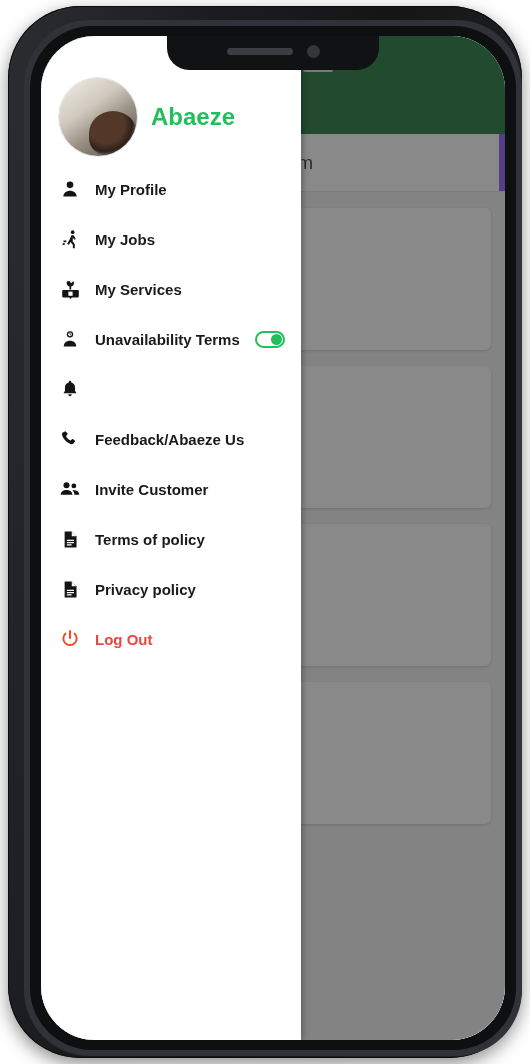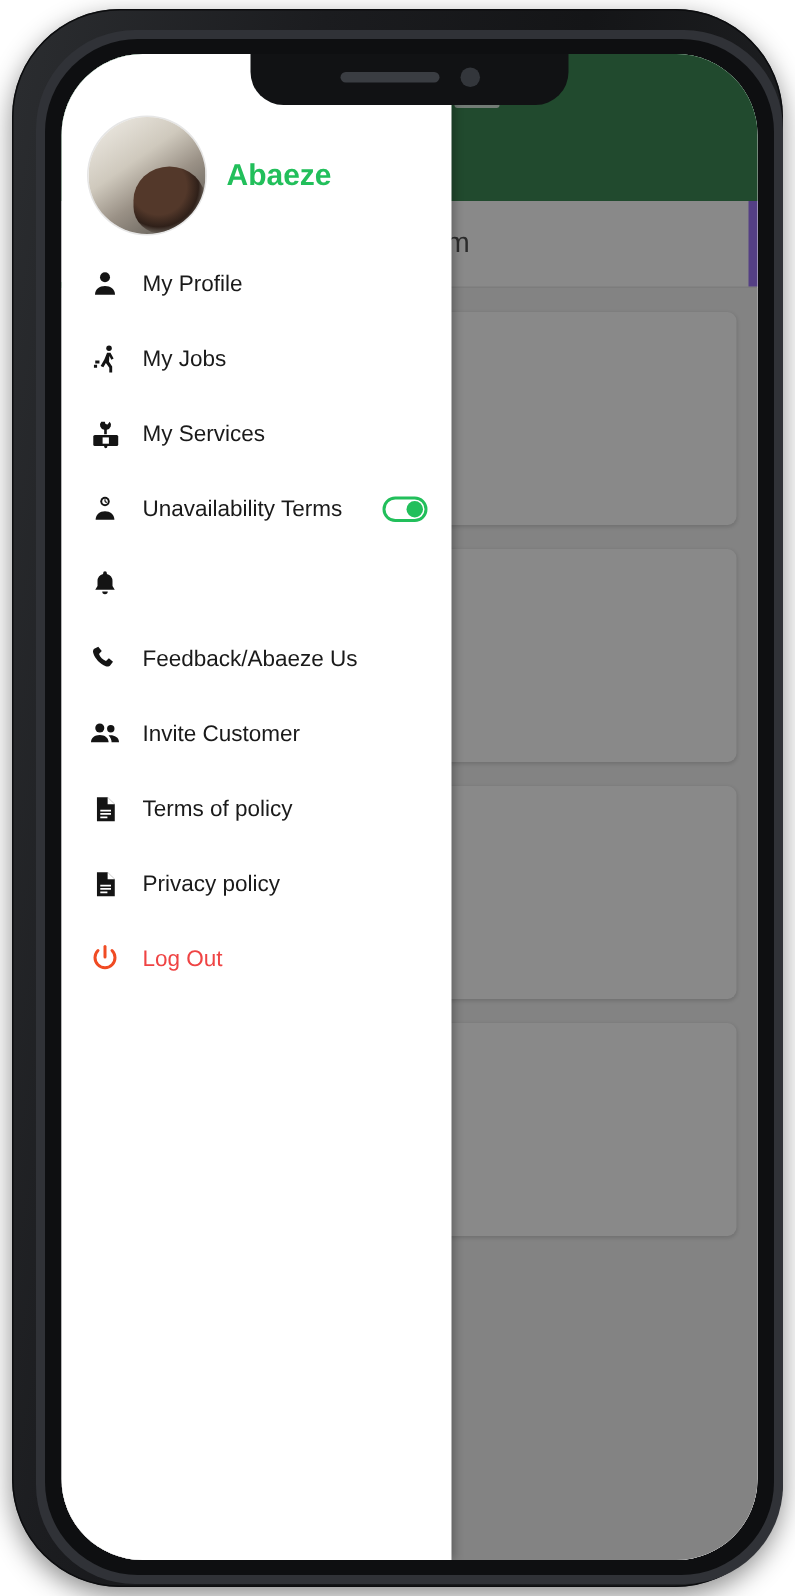--- a/index.html
+++ b/index.html
@@ -203,37 +203,37 @@
     overflow: hidden;
   }
   #avatar::after {
     content:"";
     position:absolute; left:38%; top:42%;
     width:62%; height:58%;
     background: radial-gradient(ellipse at 35% 30%, #53382a 0 42%, #2f2019 60%, transparent 72%);
     border-radius: 50% 50% 40% 40%;
   }
   #username {
-    font-size: 20px; font-weight: 700;
+    font-size: 24px; font-weight: 700;
     color: #22bf5b;
   }
 
   .menu-item {
     display: flex; align-items: center;
     height: 50px;
     padding: 0 16px 0 18px;
     gap: 14px;
   }
   .menu-ico {
     width: 22px; height: 22px; flex: none;
     display: flex; align-items: center; justify-content: center;
     color: #141414;
   }
   .menu-label {
-    font-size: 15px; font-weight: 400;
+    font-size: 15px; font-weight: 700;
     color: #1a1a1a;
     flex: 1;
   }
   .menu-item.logout .menu-label,
   .menu-item.logout .menu-ico { color: #ef4444; }
 
   .switch {
     width: 30px; height: 17px;
     border-radius: 10px;
     border: 2px solid #22bf5b;

